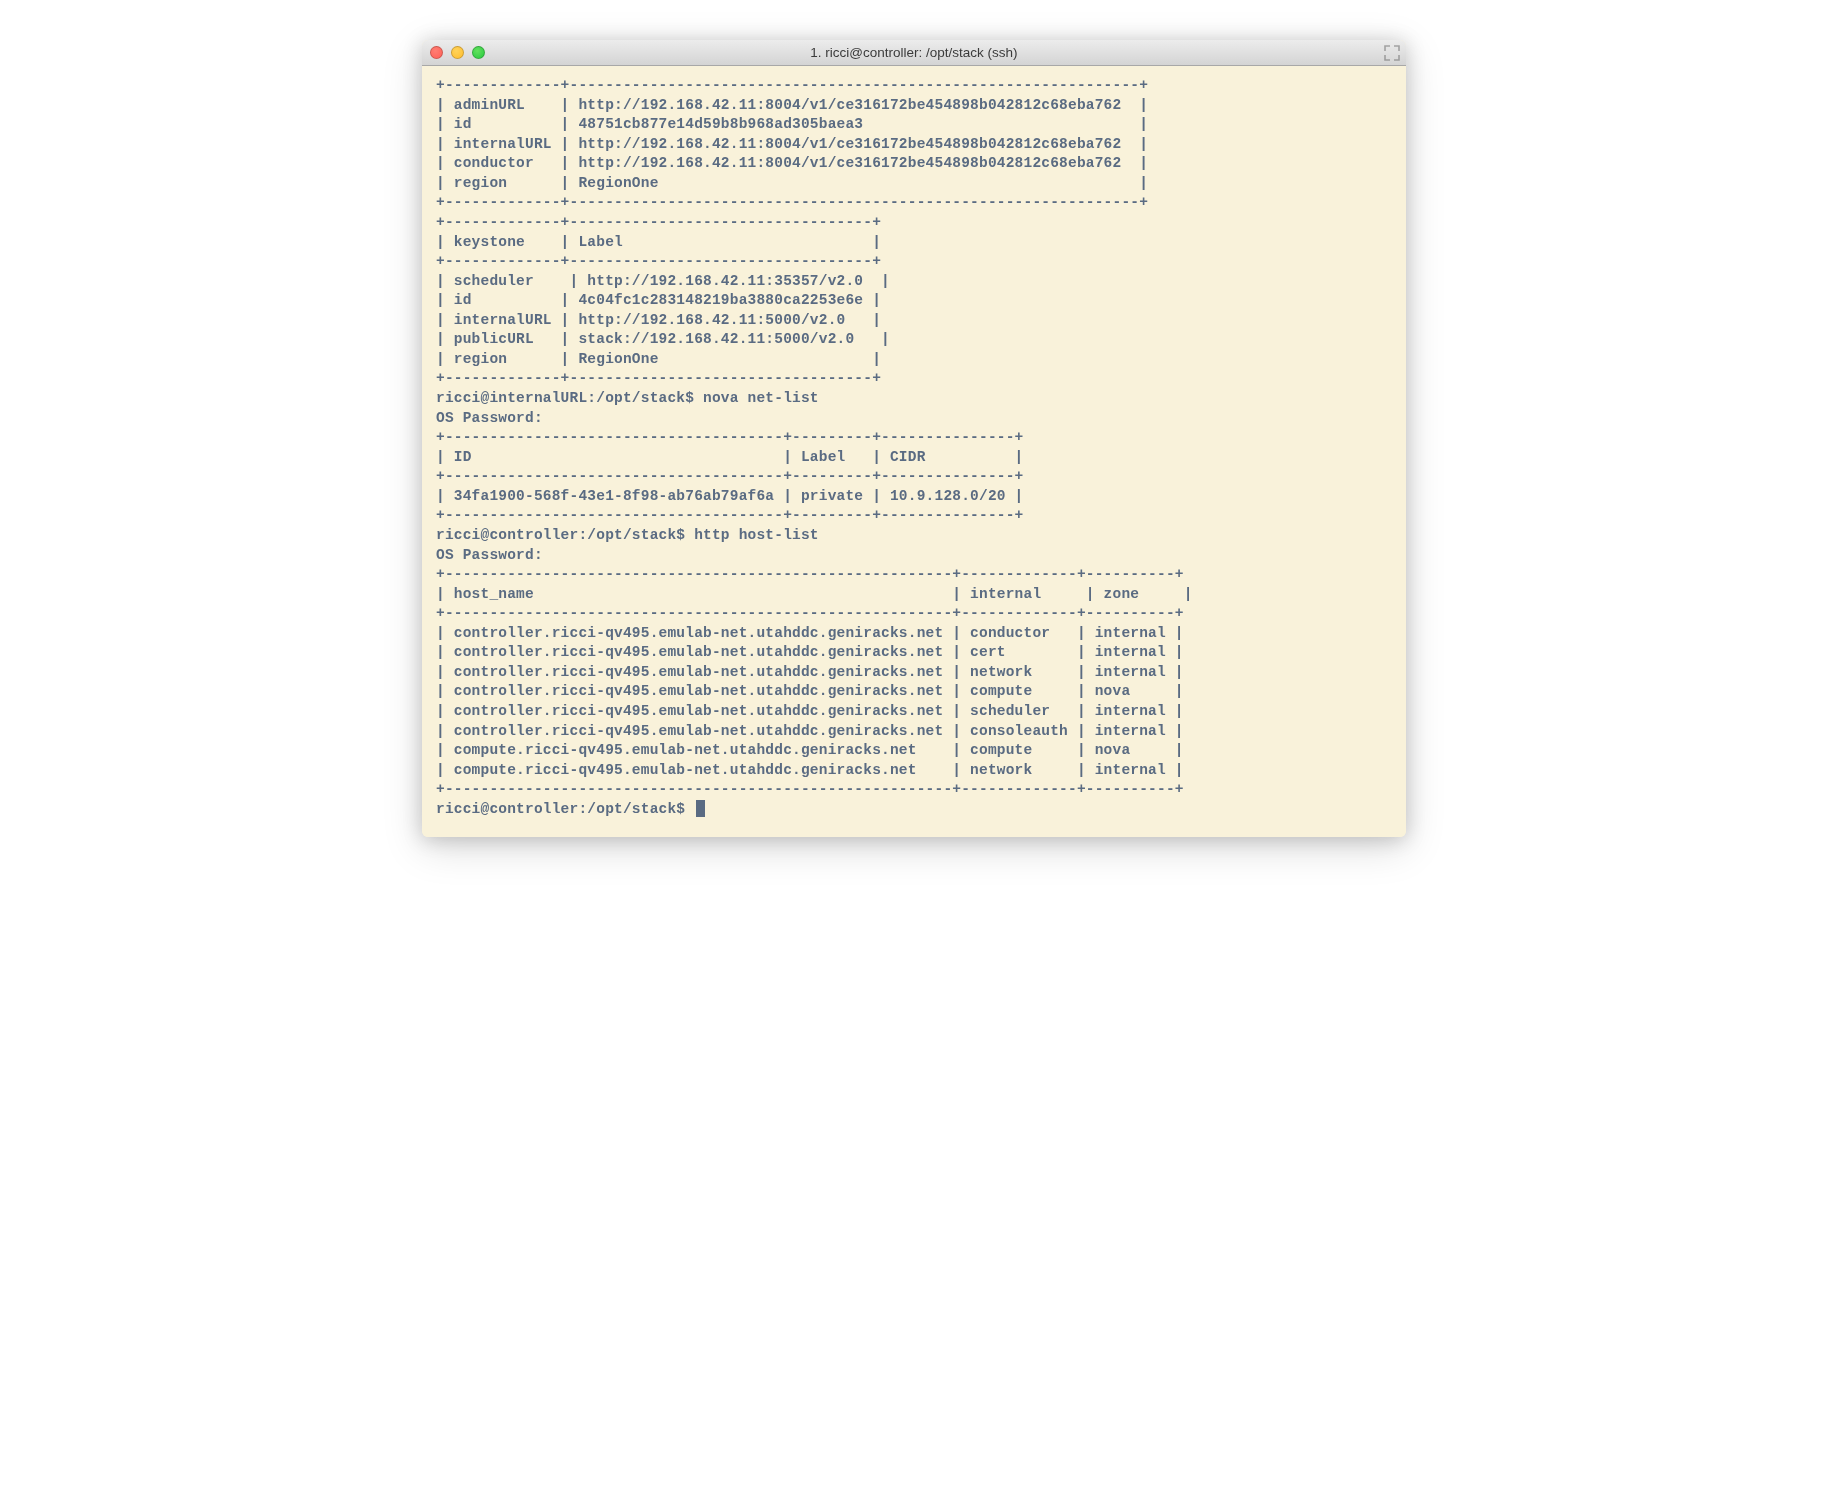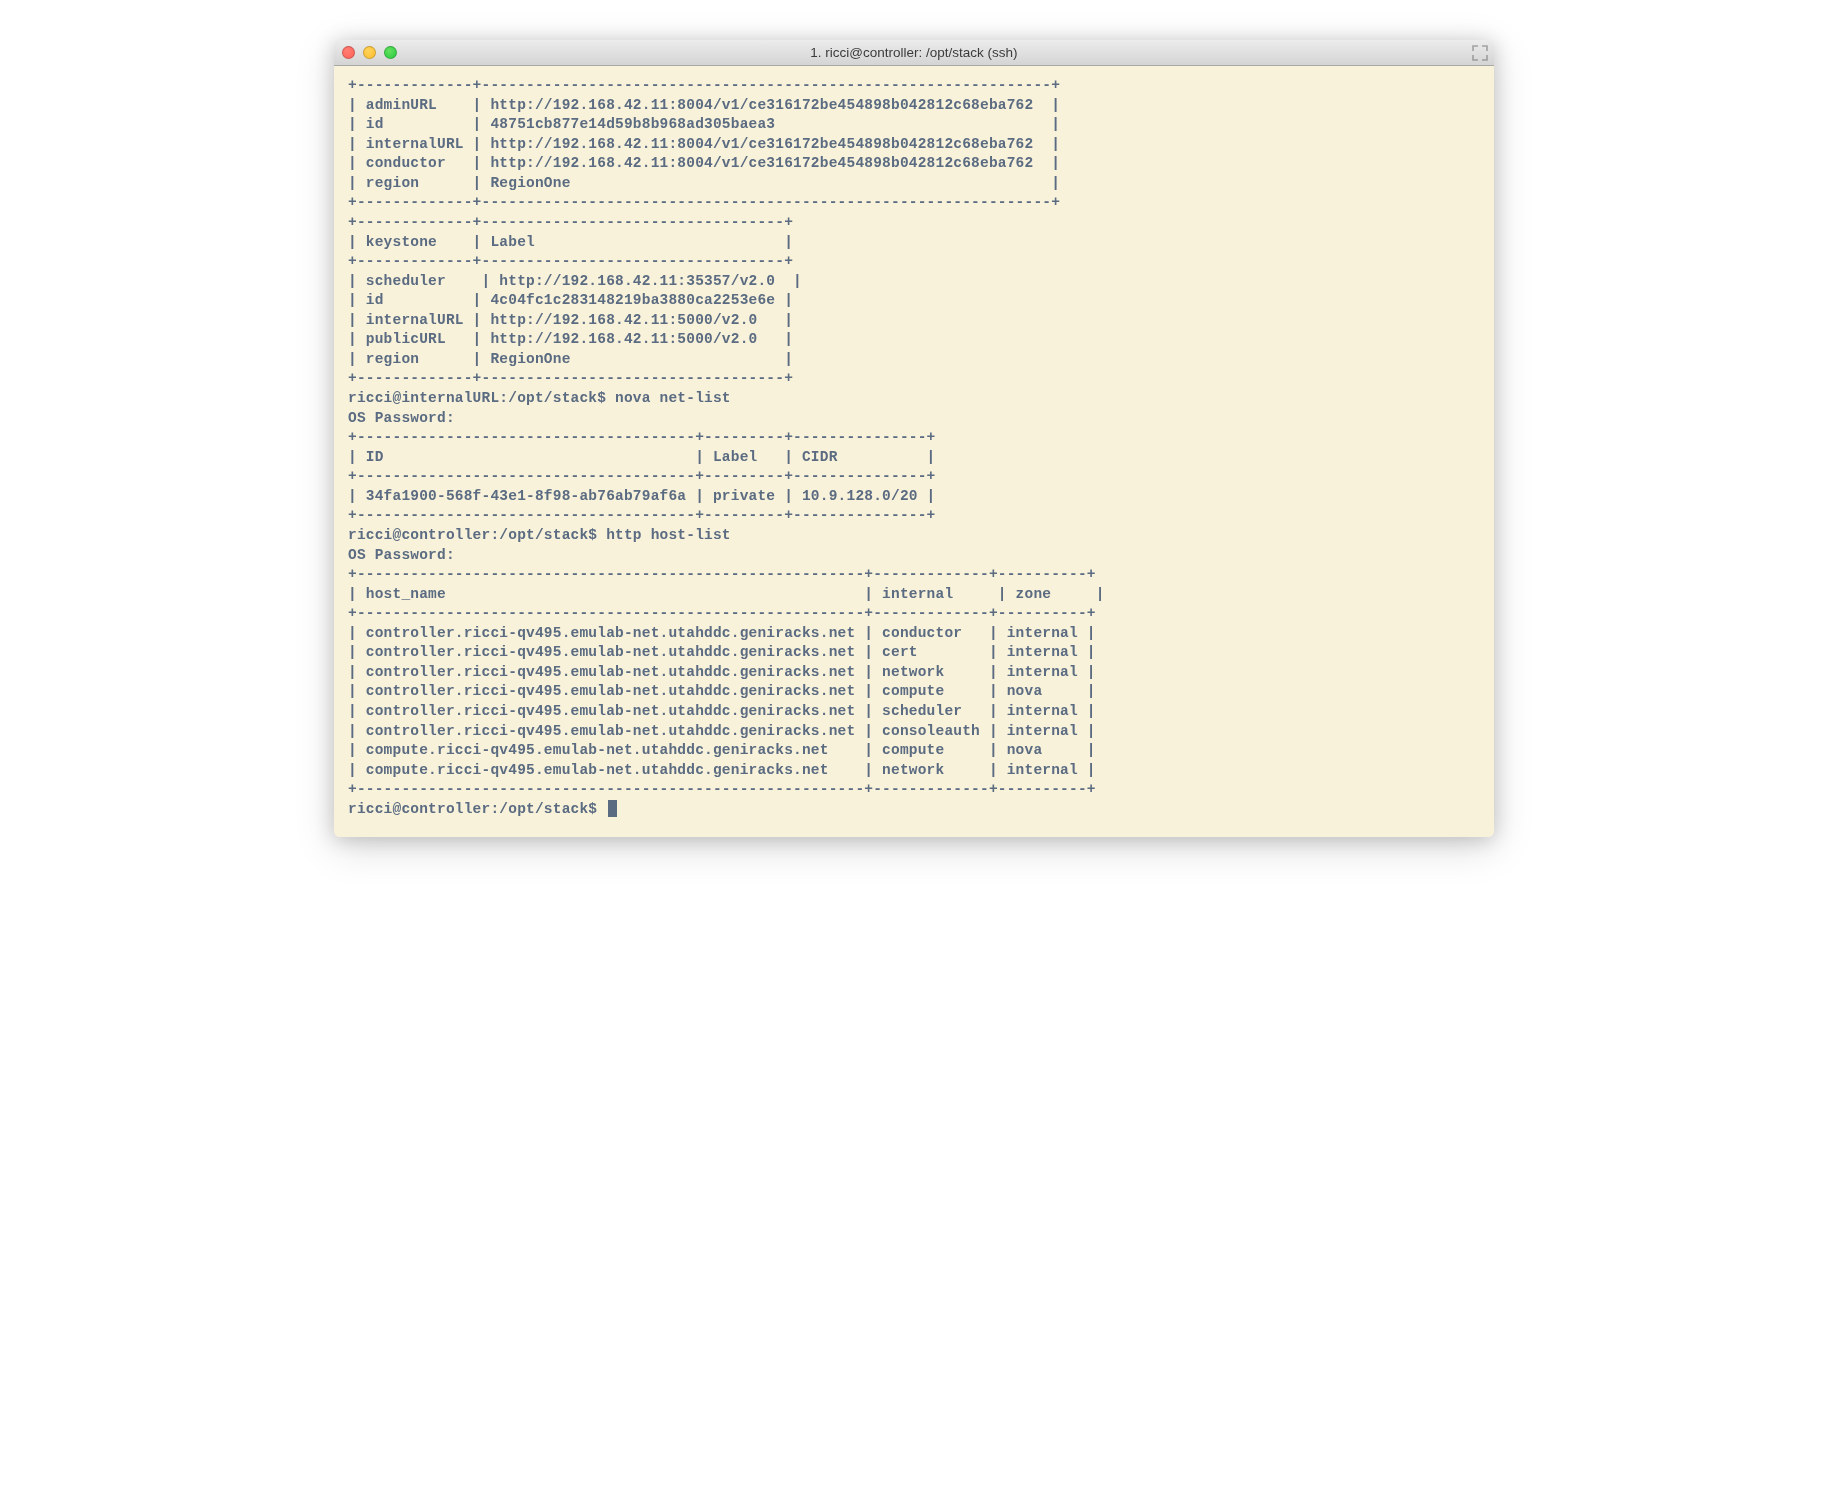--- a/index.html
+++ b/index.html
@@ -6,21 +6,21 @@
     body {
       background: #ffffff;
       padding: 40px;
       display: flex;
       justify-content: center;
       align-items: flex-start;
       min-height: 100vh;
       font-family: sans-serif;
     }
     .window {
-      width: 1160px;
+      width: 984px;
       border-radius: 6px;
       box-shadow: 0 2px 20px rgba(0,0,0,0.18), 0 10px 40px rgba(0,0,0,0.15);
       overflow: hidden;
       background: #f9f2da;
     }
     .titlebar {
       height: 26px;
       background: linear-gradient(to bottom, #ececec, #d4d4d4);
       border-bottom: 1px solid #a8a8a8;
       display: flex;
@@ -100,21 +100,21 @@
 <span>| internalURL | http://192.168.42.11:8004/v1/ce316172be454898b042812c68eba762  |</span>
 <span>| conductor   | http://192.168.42.11:8004/v1/ce316172be454898b042812c68eba762  |</span>
 <span>| region      | RegionOne                                                      |</span>
 <span>+-------------+----------------------------------------------------------------+</span>
 <span>+-------------+----------------------------------+</span>
 <span>| keystone    | Label                            |</span>
 <span>+-------------+----------------------------------+</span>
 <span>| scheduler    | http://192.168.42.11:35357/v2.0  |</span>
 <span>| id          | 4c04fc1c283148219ba3880ca2253e6e |</span>
 <span>| internalURL | http://192.168.42.11:5000/v2.0   |</span>
-<span>| publicURL   | http://192.168.42.11:5000/v2.0   |</span>
+<span>| publicURL   | stack://192.168.42.11:5000/v2.0   |</span>
 <span>| region      | RegionOne                        |</span>
 <span>+-------------+----------------------------------+</span>
 <span>ricci@internalURL:/opt/stack$ nova net-list</span>
 <span>OS Password: </span>
 <span>+--------------------------------------+---------+---------------+</span>
 <span>| ID                                   | Label   | CIDR          |</span>
 <span>+--------------------------------------+---------+---------------+</span>
 <span>| 34fa1900-568f-43e1-8f98-ab76ab79af6a | private | 10.9.128.0/20 |</span>
 <span>+--------------------------------------+---------+---------------+</span>
 <span>ricci@controller:/opt/stack$ http host-list</span>

